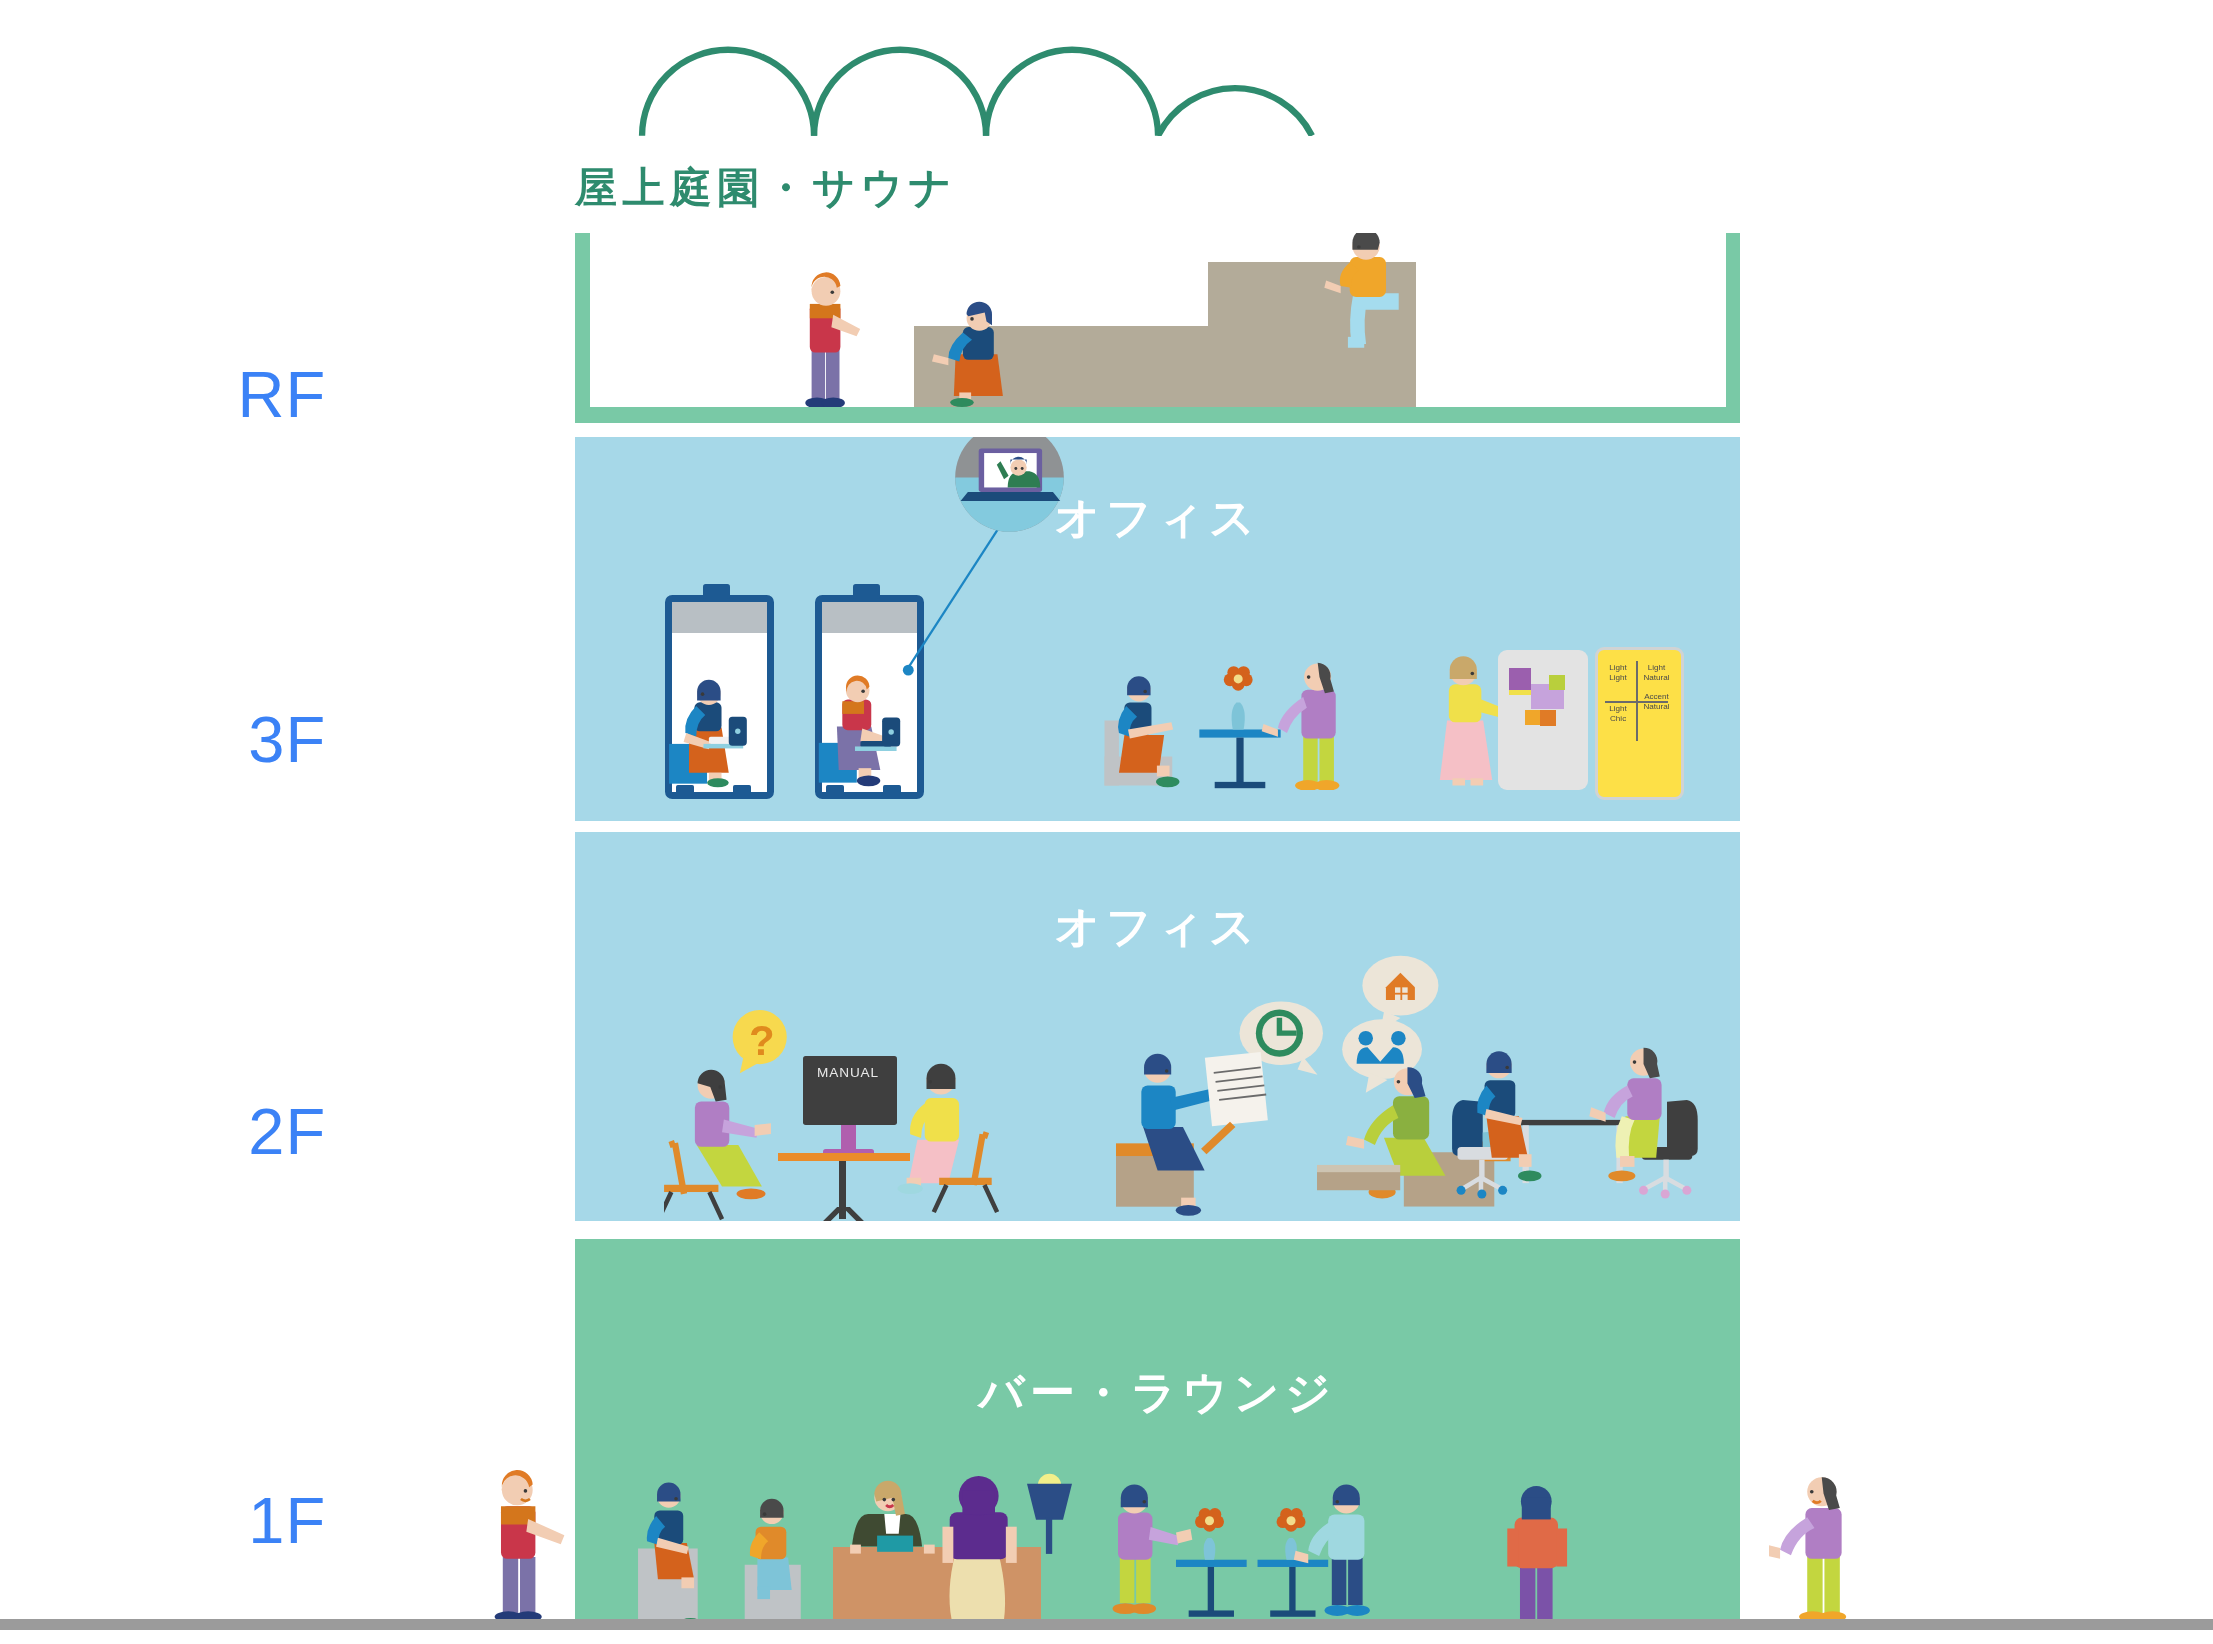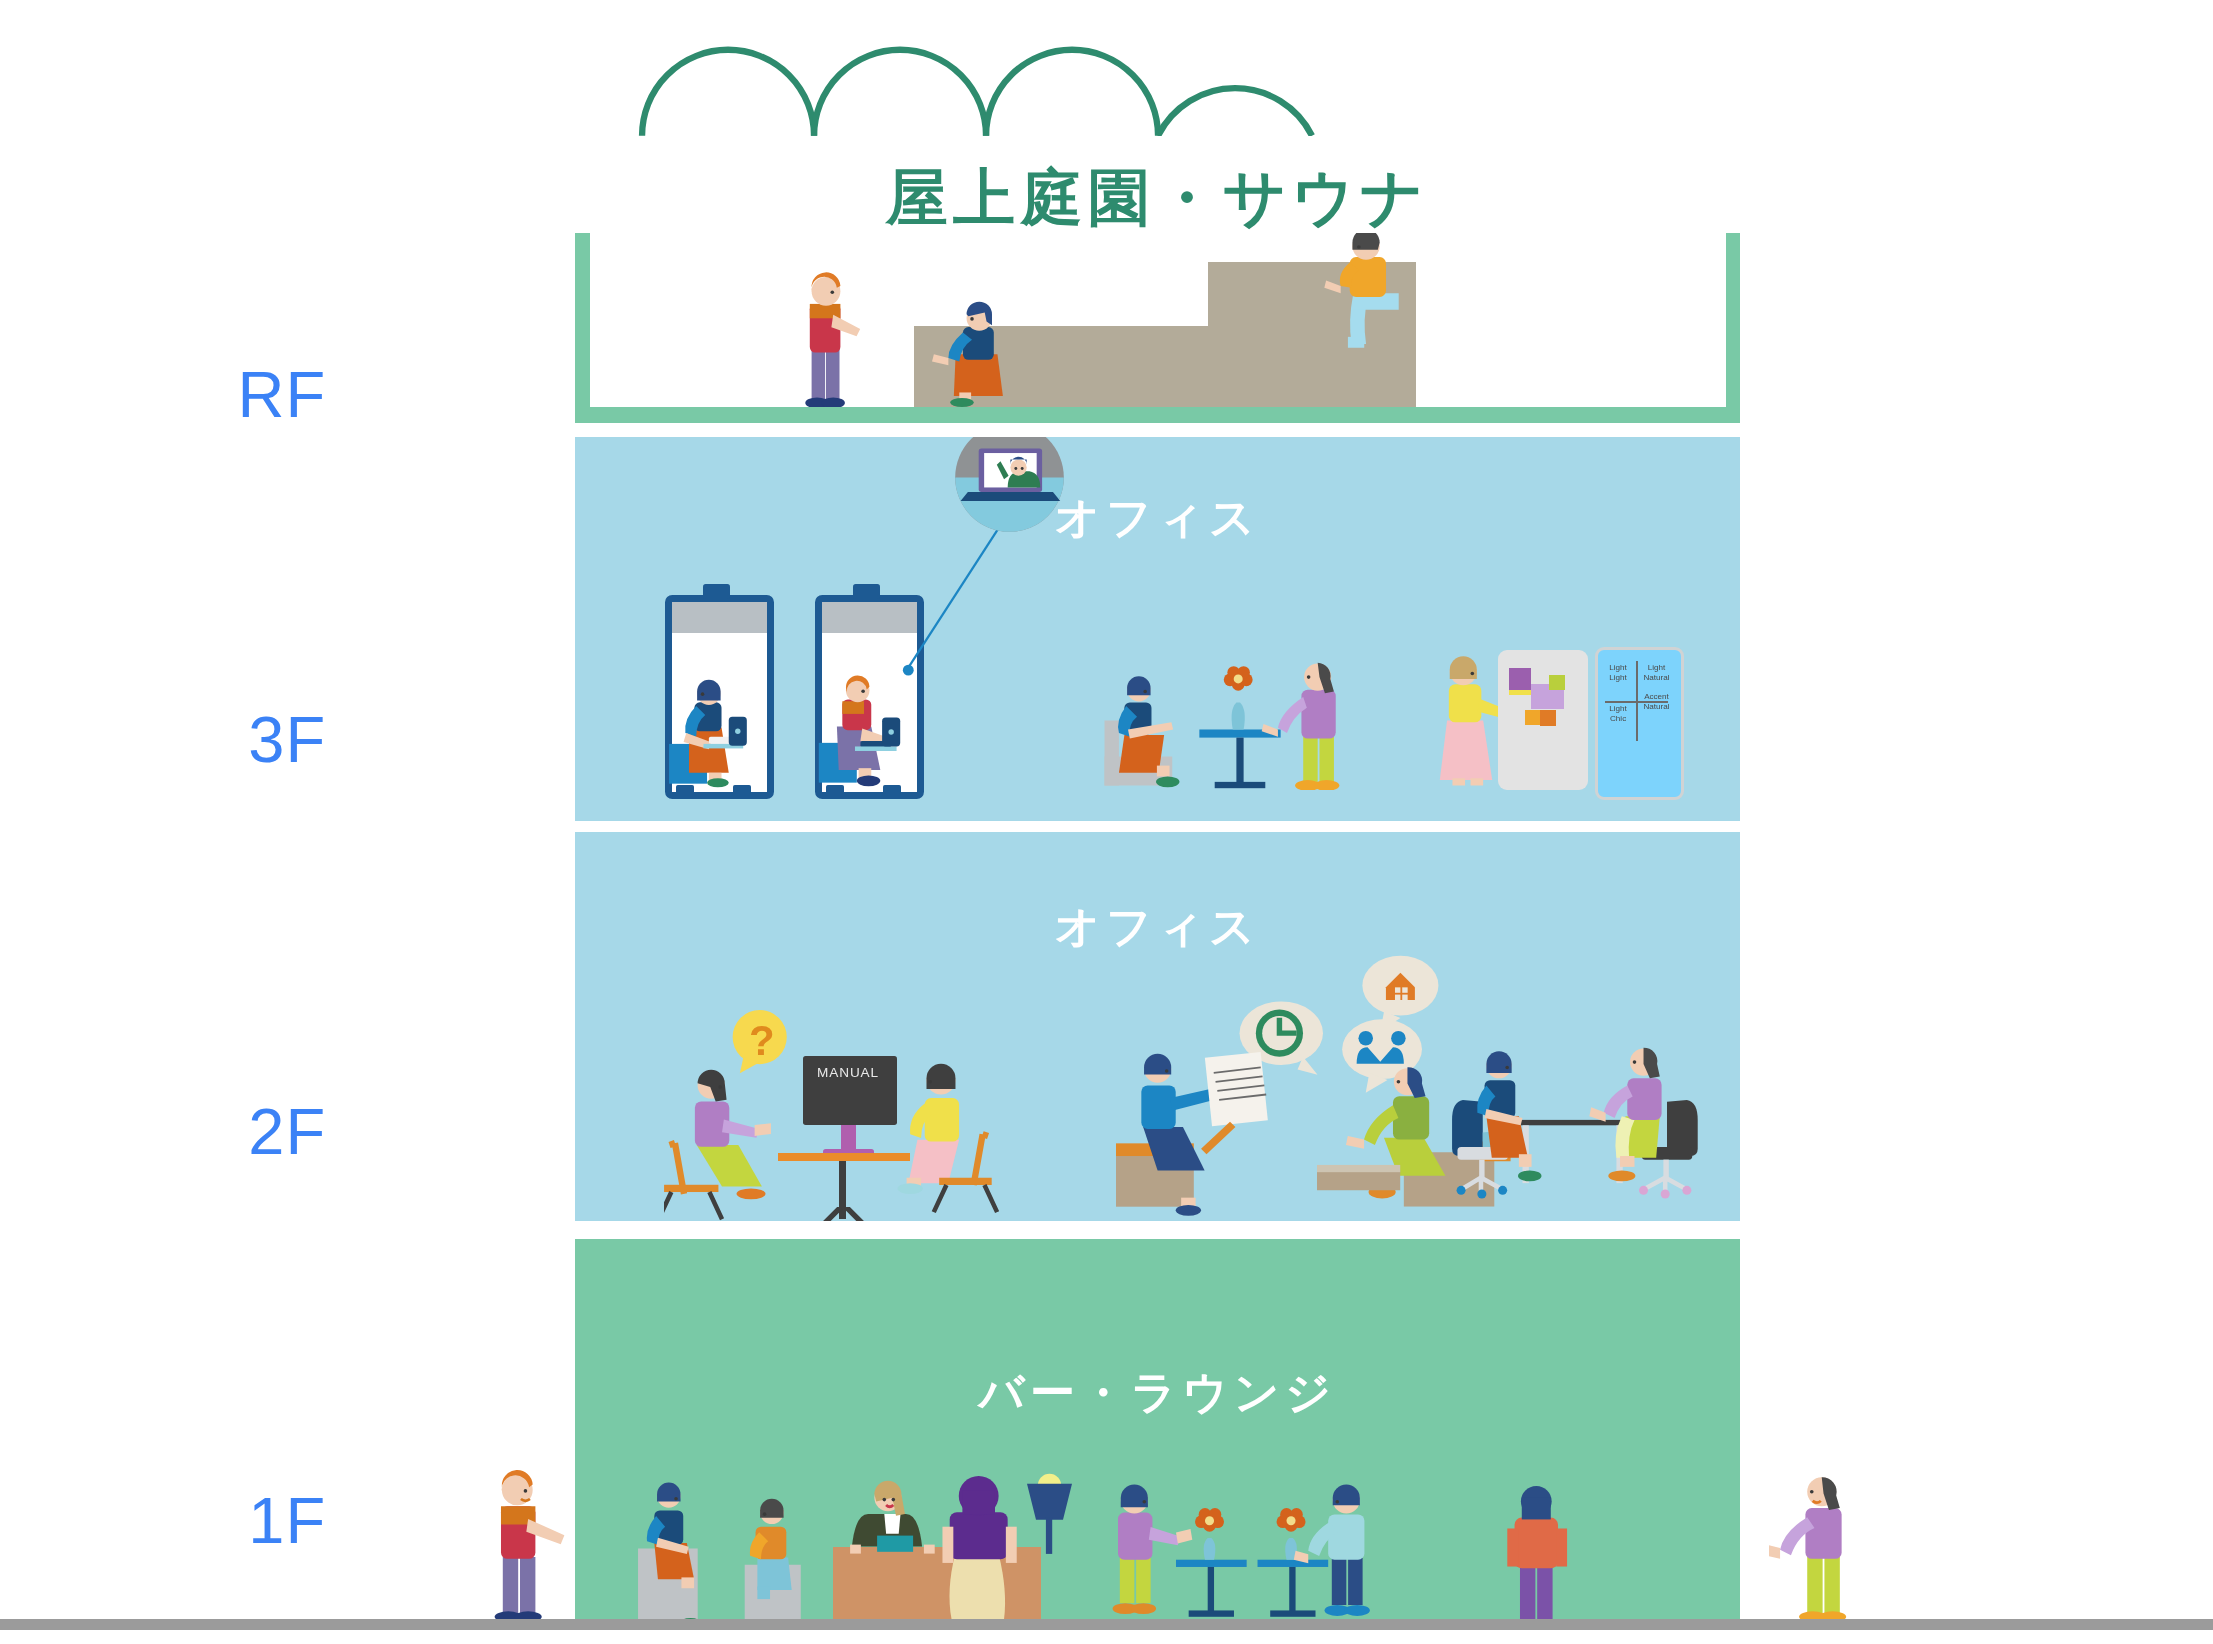--- a/index.html
+++ b/index.html
@@ -34,22 +34,22 @@
   }
 
   
   #rf-block{left:575px;top:233px;width:1165px;height:190px;}
   #rf-floor-slab{position:absolute;left:0;bottom:0;width:100%;height:16.3px;background:#79c9a6;}
   #rf-wall-left{position:absolute;left:0;bottom:0;width:14.5px;height:190px;background:#79c9a6;}
   #rf-wall-right{position:absolute;right:0;bottom:0;width:14.5px;height:190px;background:#79c9a6;}
   #rf-steps{position:absolute;left:339px;bottom:16.3px;width:389px;height:81px;background:#b3ab99;}
   #rf-steps2{position:absolute;left:633px;bottom:16.3px;width:208px;height:145px;background:#b3ab99;}
   #rf-title{
-    position:absolute;left:575px;top:167px;width:1165px;text-align:center;
-    color:#2e8b6e;font-weight:bold;font-size:62px;letter-spacing:5.4px;line-height:1;
+    position:absolute;left:575px;top:167px;width:1165px;
+    color:#2e8b6e;font-weight:bold;font-size:42px;letter-spacing:5.4px;line-height:1;
   }
   #arches{position:absolute;left:633px;top:36px;width:688px;height:100px;}
 
   
   #f3-block{left:575px;top:437px;width:1165px;height:384px;background:#a6d8e8;}
   #f3-title{top:58px;}
 
   
   #f2-block{left:575px;top:832px;width:1165px;height:389px;background:#a6d8e8;}
   #f2-title{top:72px;}
@@ -275,21 +275,21 @@
 
     <div class="board" style="left:923px;top:213px;width:90px;height:140px;background:#e3e3e3;">
       <div class="sq" style="left:11px;top:18px;width:22px;height:22px;background:#9b5fae;"></div>
       <div class="sq" style="left:11px;top:40px;width:22px;height:5.4px;background:#f0e04a;"></div>
       <div class="sq" style="left:33px;top:34px;width:33px;height:25px;background:#c6a3dc;"></div>
       <div class="sq" style="left:51px;top:25px;width:16.3px;height:14.5px;background:#b9cf3c;"></div>
       <div class="sq" style="left:27px;top:60px;width:14.5px;height:14.5px;background:#f0a62a;"></div>
       <div class="sq" style="left:42px;top:60px;width:16.3px;height:16.3px;background:#e07b26;"></div>
     </div>
 
-    <div class="board" style="left:1020px;top:210px;width:83px;height:147px;background:#7dd3fc;border:3.6px solid #d0d3d4;">
+    <div class="board" style="left:1020px;top:210px;width:83px;height:147px;background:#fde047;border:3.6px solid #d0d3d4;">
       <div class="matrix-line" style="left:38px;top:11px;width:1.8px;height:80px;"></div>
       <div class="matrix-line" style="left:7.2px;top:51px;width:63px;height:1.8px;"></div>
       <div class="matrix-txt" style="left:3.6px;top:12.7px;width:33px;">
         <span>Light</span><br>
         <span>Light</span>
       </div>
       <div class="matrix-txt" style="left:42px;top:12.7px;width:33px;">
         <span>Light</span><br>
         <span>Natural</span>
       </div>

